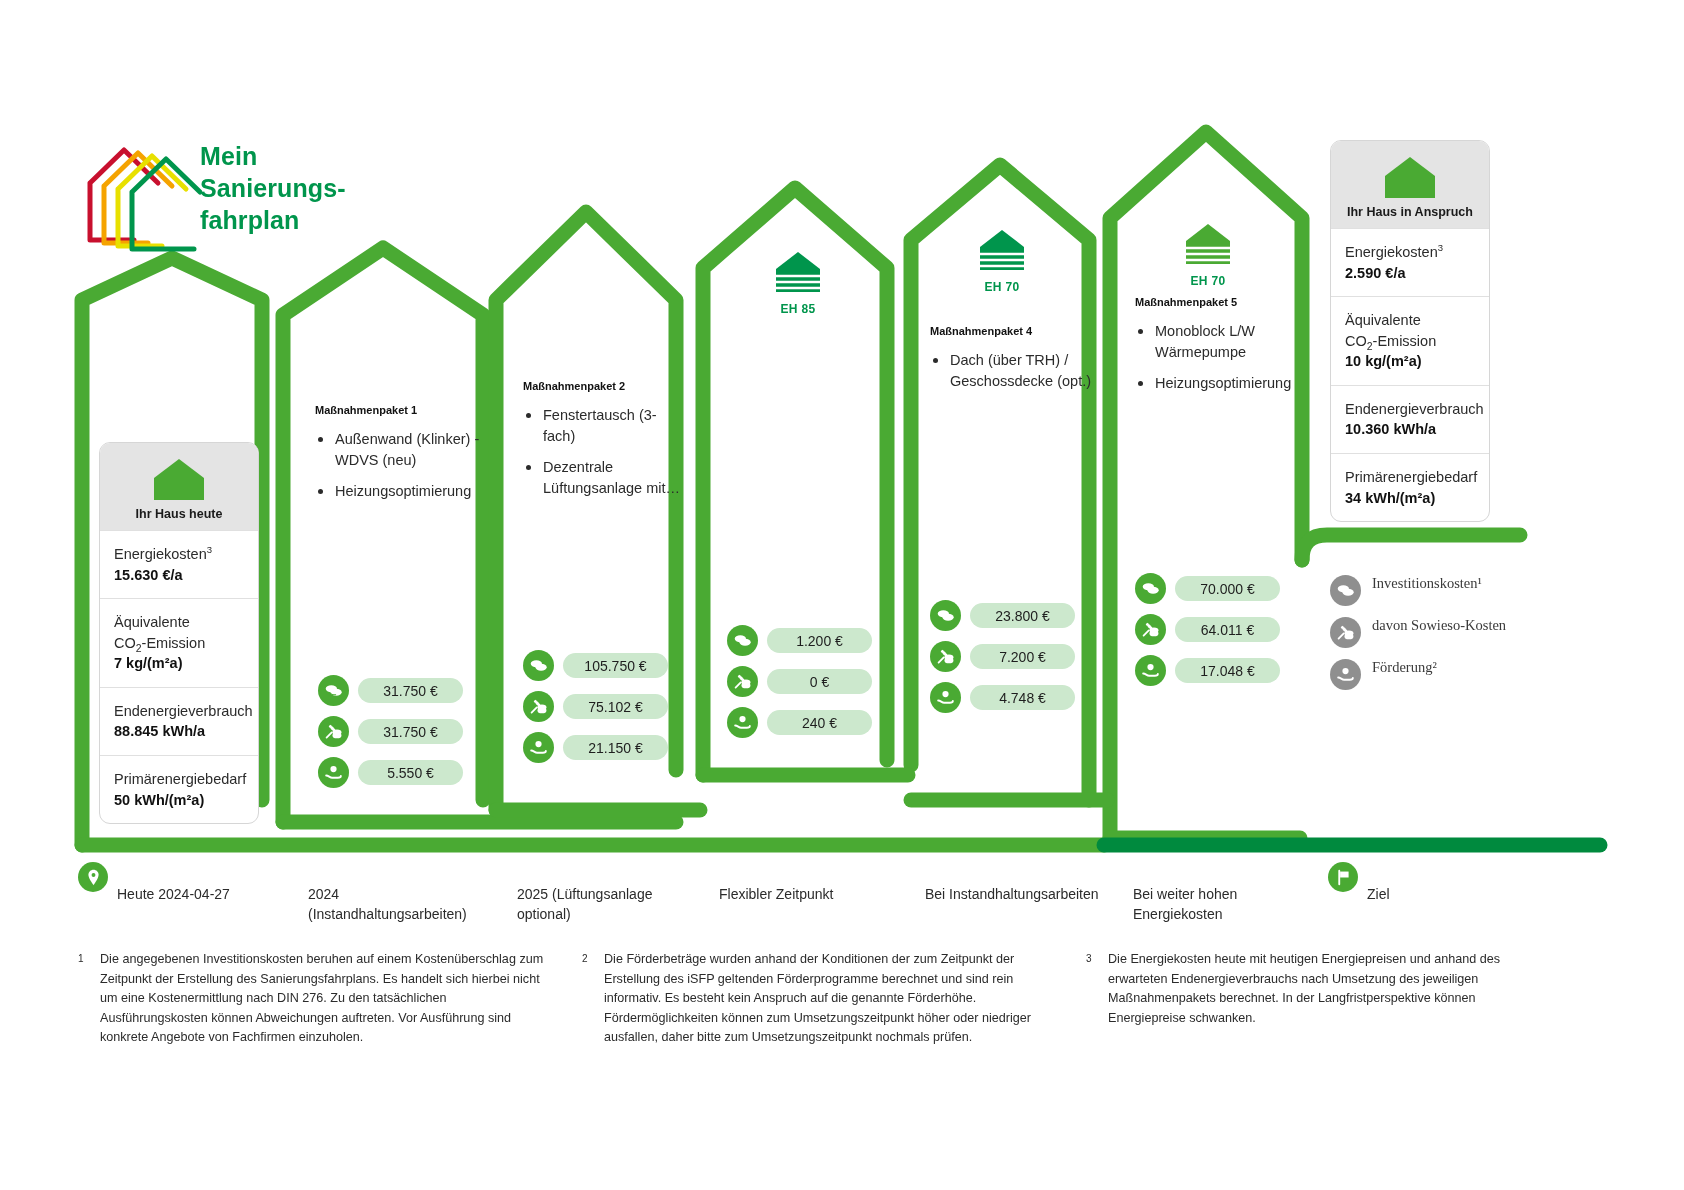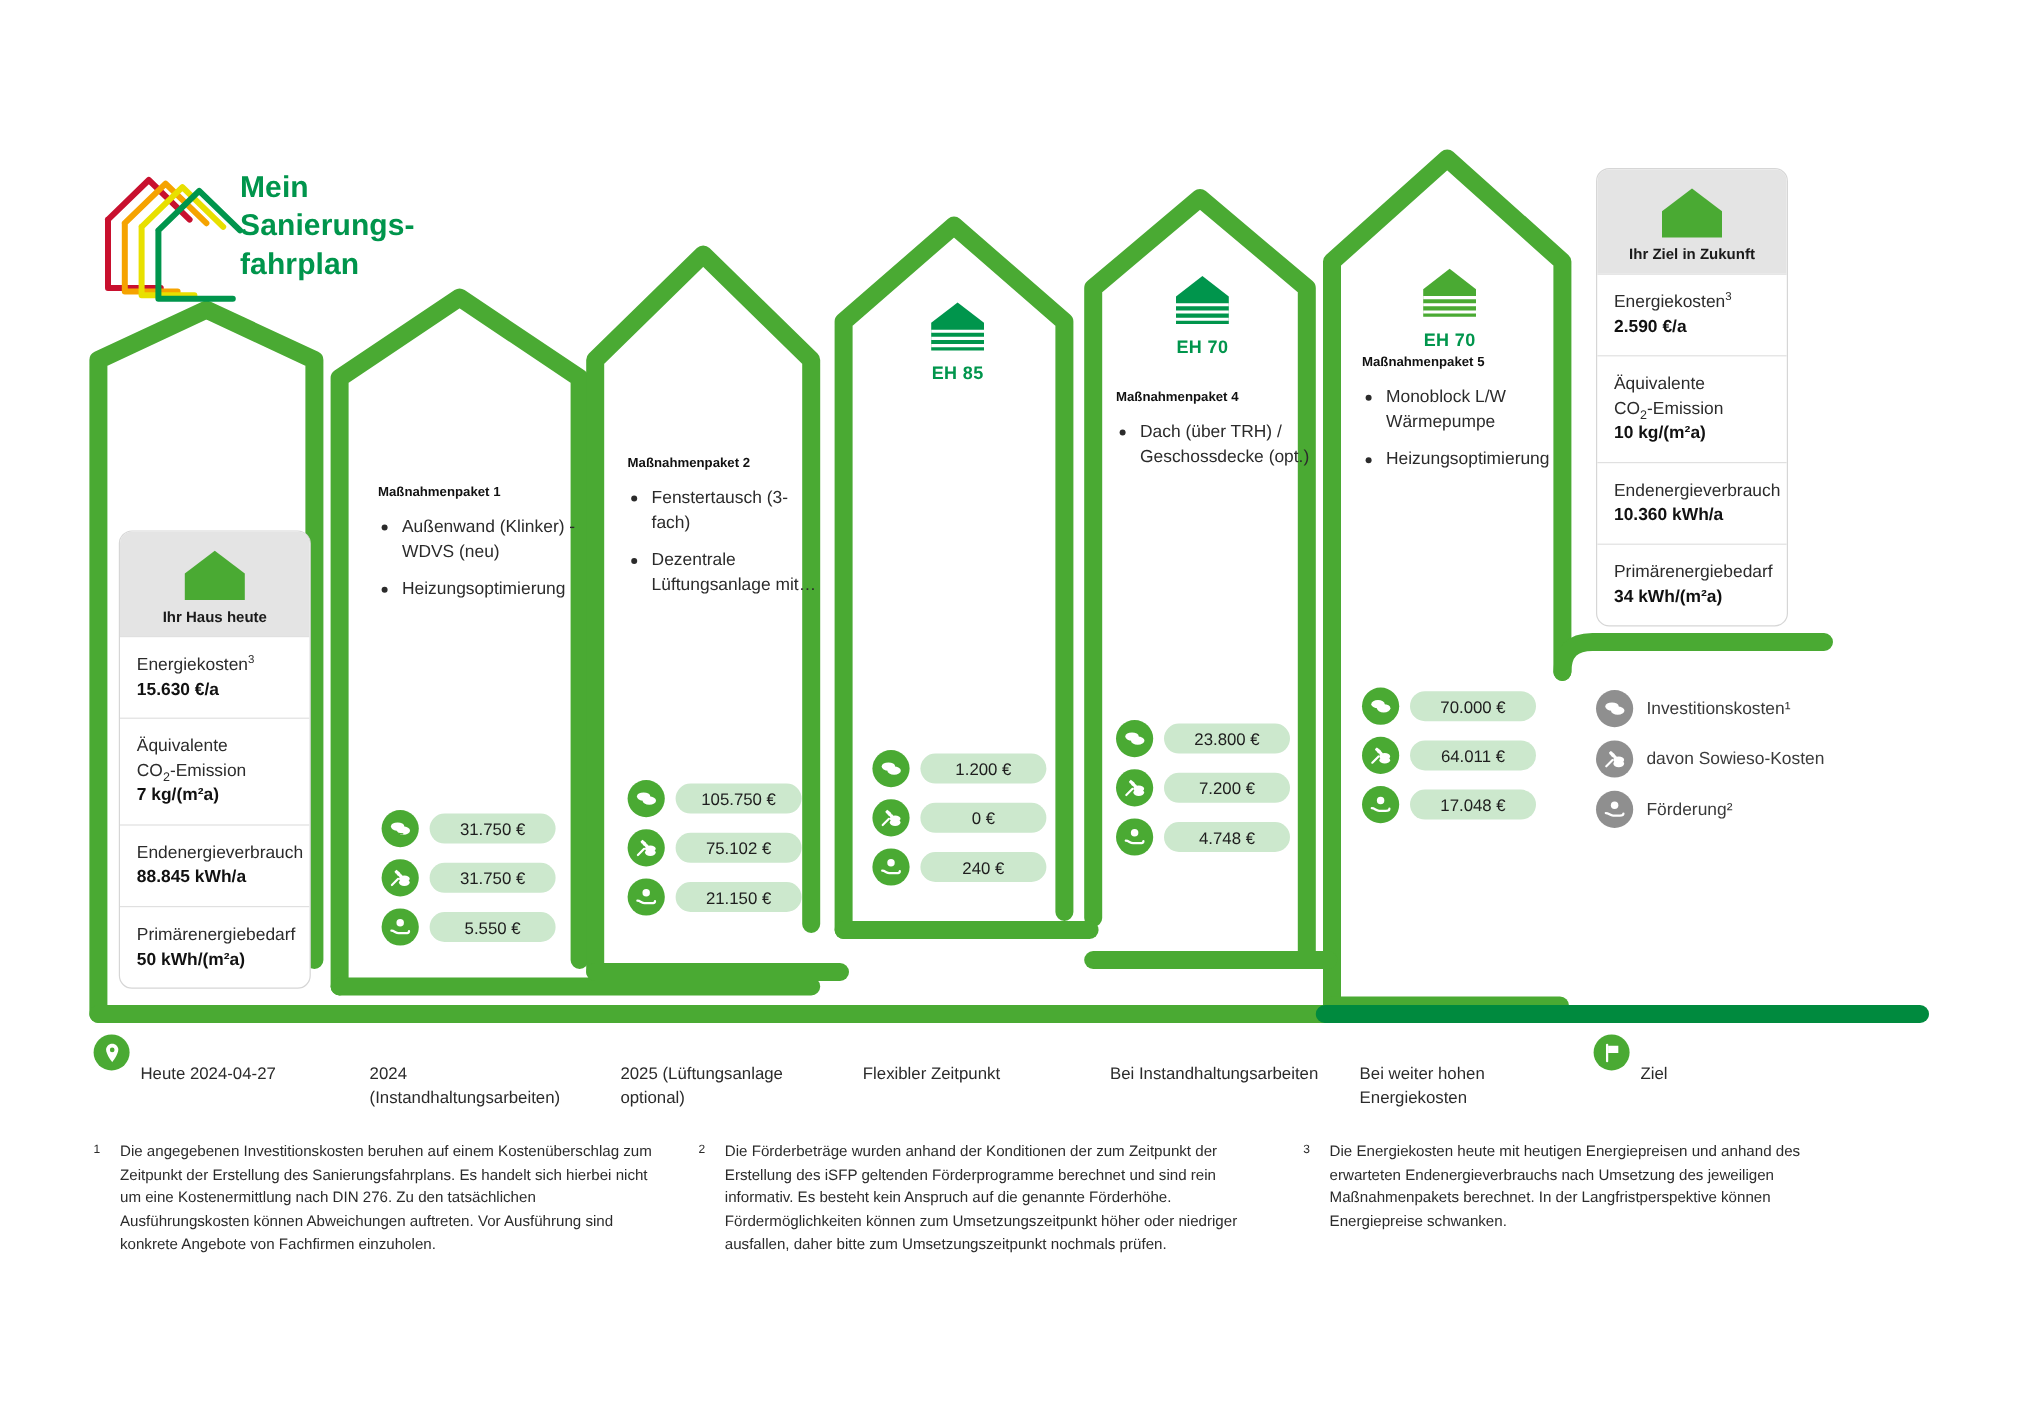--- a/index.html
+++ b/index.html
@@ -67,21 +67,21 @@
   }
   .pkg li::before {
     content: "";
     position: absolute; left: 3px; top: 8px;
     width: 5px; height: 5px; border-radius: 50%;
     background: #2b2b2b;
   }
 
   
   .eh { position: absolute; text-align: center; }
-  .eh .eh-label { font-size: 15px; font-weight: 700; color: #00954c; margin-top: 4px; letter-spacing: .3px; }
+  .eh .eh-label { font-size: 12px; font-weight: 700; color: #00954c; margin-top: 4px; letter-spacing: .3px; }
 
   
   .costs { position: absolute; }
   .cost-row { display: flex; align-items: center; margin-bottom: 10px; }
   .cost-ico {
     width: 31px; height: 31px; border-radius: 50%;
     background: #4aaa33; flex: 0 0 31px;
     display: flex; align-items: center; justify-content: center;
   }
   .cost-chip {
@@ -90,21 +90,21 @@
     border-radius: 13px;
     height: 25px;
     min-width: 105px;
     display: flex; align-items: center; justify-content: center;
     font-size: 14px; color: #1e1e1e;
     padding: 0 12px;
   }
 
   
   .legend { position: absolute; left: 1330px; top: 575px; }
-  .legend-row { display: flex; align-items: center; margin-bottom: 11px; }
+  .legend-row { display: flex; margin-bottom: 11px; font-family: Liberation Serif, serif; }
   .legend-ico {
     width: 31px; height: 31px; border-radius: 50%;
     background: #8f8f8f; flex: 0 0 31px;
     display: flex; align-items: center; justify-content: center;
   }
   .legend-lbl { margin-left: 11px; font-size: 14.5px; color: #3a3a3a; }
 
   
   .tl-labels { position: absolute; top: 866px; left: 0; width: 100%; height: 60px; }
   .tl-item { position: absolute; font-size: 14px; line-height: 1.42; color: #2b2b2b; margin-top: 17px; }
@@ -192,21 +192,21 @@
       <span class="lbl">Primärenergiebedarf</span>
       <b>50 kWh/(m²a)</b>
     </div>
   </div>
 
   <div class="house-card" id="future-card" style="left:1330px; top:140px; width:160px;">
     <div class="hc-head">
       <svg class="glyph" width="54" height="44" viewBox="0 0 54 44" aria-hidden="true">
         <path d="M27 2 L52 21 V43 H2 V21 Z" fill="#4aaa33"></path>
       </svg>
-      <div class="cap">Ihr Ziel in Zukunft</div>
+      <div class="cap">Ihr Haus in Anspruch</div>
     </div>
     <div class="hc-row">
       <span class="lbl"><span>Energiekosten</span><sup>3</sup></span>
       <b>2.590 €/a</b>
     </div>
     <div class="hc-row">
       <span class="lbl">Äquivalente</span>
       <span class="lbl"><span>CO</span><span class="sub">2</span><span>-Emission</span></span>
       <b>10 kg/(m²a)</b>
     </div>

